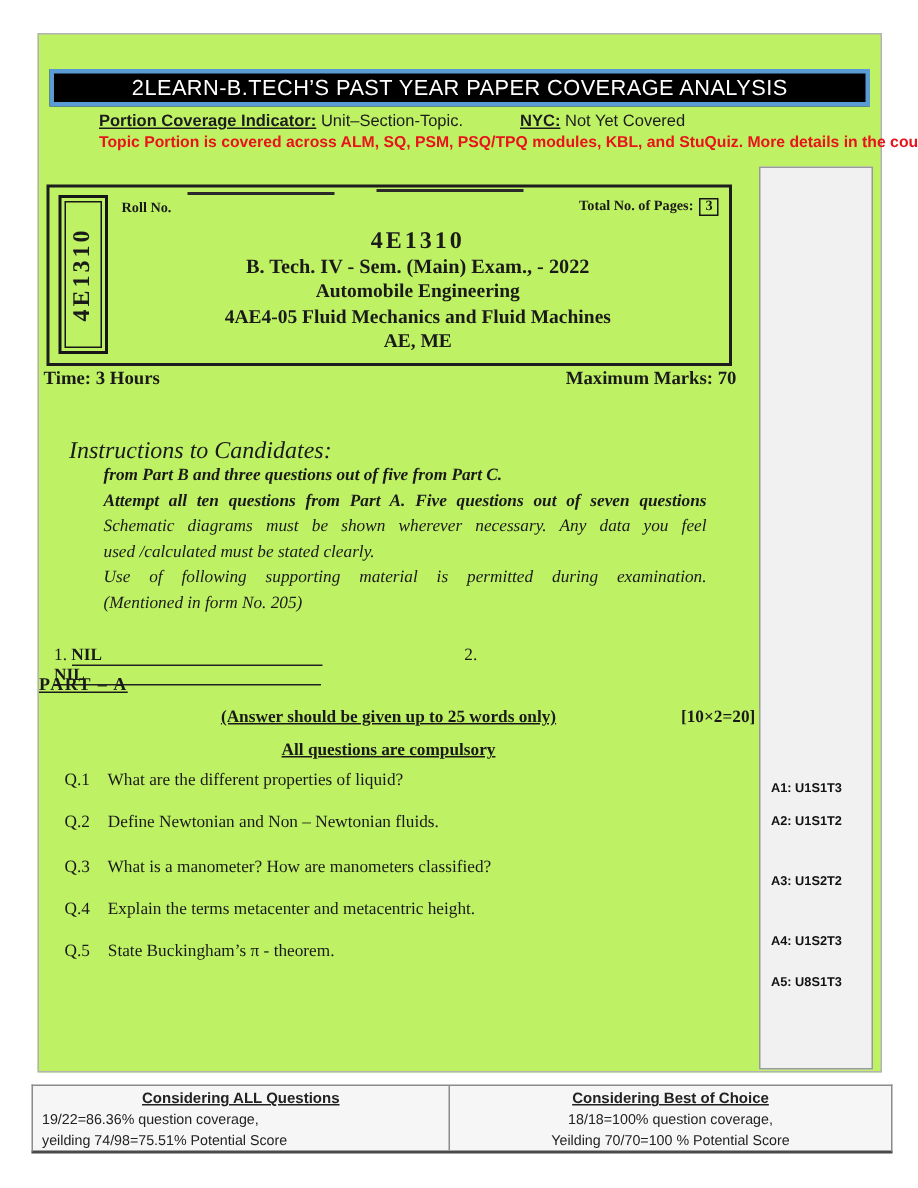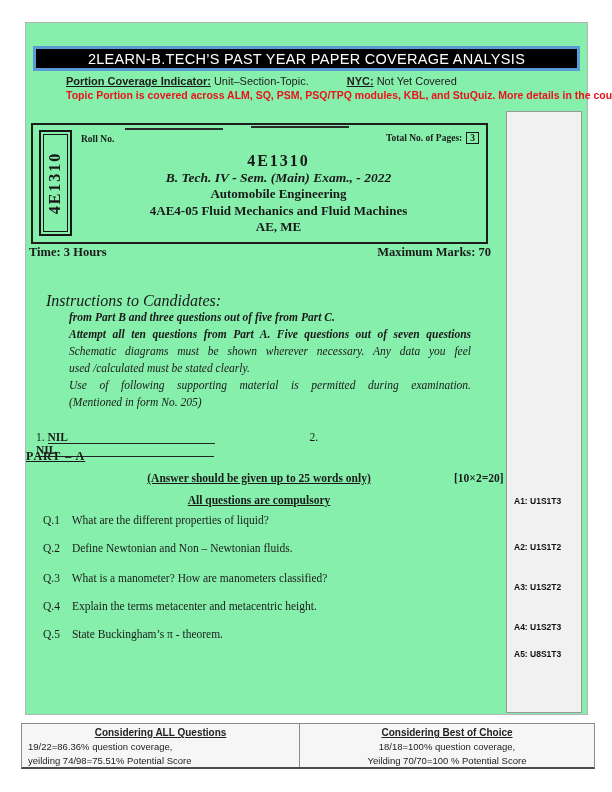--- a/index.html
+++ b/index.html
@@ -6,21 +6,21 @@
     --accent-blue:#5b9bd5; --bar-bg:#000000; --bar-text:#ffffff;
     --note-red:#e8131b; --scan-ink:#1a1a1a; --panel-bg:#f1f1f1;
     --panel-border:#999999; --table-bg:#f6f6f6; --table-border:#8c8c8c;
     --page-border:#b3b3b3;
   }
   *{margin:0;padding:0;box-sizing:border-box;}
   html,body{background:#ffffff;}
   body{width:612px;height:792px;position:relative;font-family:"Liberation Sans",sans-serif;}
 
   .outer-box{position:absolute;left:25px;top:22px;width:563px;height:693px;
-    border:1px solid var(--page-border);background:#86efac;}
+    border:1px solid var(--page-border);background:#bef264;}
 
   
   .header-bar{position:absolute;left:7px;top:23px;width:547px;height:25px;
     background:var(--bar-bg);border:3px solid var(--accent-blue);
     display:flex;align-items:center;justify-content:center;}
   .header-bar span{color:var(--bar-text);font-size:14.5px;letter-spacing:.3px;white-space:nowrap;}
 
   .indicator-line{position:absolute;left:40px;top:52px;font-size:11px;color:#1c1c1c;white-space:nowrap;}
   .indicator-line b{text-decoration:underline;}
   .indicator-line .gap{display:inline-block;width:38px;}
@@ -44,21 +44,21 @@
     letter-spacing:2px;white-space:nowrap;font-family:"Liberation Serif",serif;}
 
   .roll-no{position:absolute;left:48px;top:9px;font-size:9.5px;font-weight:bold;}
   .total-pages{position:absolute;right:7px;top:7px;font-size:9.5px;font-weight:bold;white-space:nowrap;}
   .pages-box{display:inline-block;border:1.5px solid #161616;padding:0 3px;margin-left:4px;
     font-size:9.5px;font-weight:bold;}
 
   .title-block{position:absolute;left:44px;right:6px;top:28px;text-align:center;line-height:16.5px;}
   .title-code{font-size:16px;font-weight:bold;letter-spacing:2px;}
   .title-line{font-size:13px;font-weight:bold;}
-  .title-line.first{font-size:13.5px;font-style:italic;}
+  .title-line.first{font-size:13.5px;}
 
   .time-marks{position:absolute;left:3px;top:222px;width:462px;font-size:12.5px;font-weight:bold;}
   .time-marks .right{float:right;}
 
   .instr-heading{position:absolute;left:20px;top:269px;font-style:italic;font-size:16px;}
   .instr-body{position:absolute;left:43px;top:286px;width:402px;font-style:italic;
     font-size:11.5px;line-height:17px;}
   .instr-body .b{font-weight:bold;}
   .instr-body .j{text-align:justify;text-align-last:justify;}
 
@@ -77,21 +77,21 @@
     font-size:11.5px;font-weight:bold;text-decoration:underline;}
 
   .q-row{position:absolute;left:17px;font-size:11.5px;white-space:nowrap;}
   .q-no{display:inline-block;width:26px;}
   .q1{top:491px;} .q2{top:519px;} .q3{top:549px;} .q4{top:577px;} .q5{top:605px;}
 
   
   .right-panel{position:absolute;left:480px;top:88px;width:76px;height:602px;
     background:var(--panel-bg);border:1px solid var(--panel-border);}
   .anno{position:absolute;left:7px;font-size:8.5px;font-weight:bold;color:#111;white-space:nowrap;}
-  .a1{top:384px;} .a2{top:430px;} .a3{top:470px;} .a4{top:510px;} .a5{top:537px;}
+  .a1{top:408px;} .a2{top:430px;} .a3{top:470px;} .a4{top:510px;} .a5{top:537px;}
 
   
   .summary-table{position:absolute;left:21px;top:723px;width:574px;height:46px;
     background:var(--table-bg);border:1px solid var(--table-border);border-bottom:2px solid #4a4a4a;
     display:flex;}
   .summary-cell{height:100%;padding:2px 6px 0 6px;font-size:9.5px;color:#222;line-height:14px;}
   .cell-left{width:278px;border-right:1px solid var(--table-border);}
   .cell-right{flex:1;text-align:center;}
   .summary-head{display:block;text-align:center;font-weight:bold;text-decoration:underline;font-size:10px;}
 </style>

